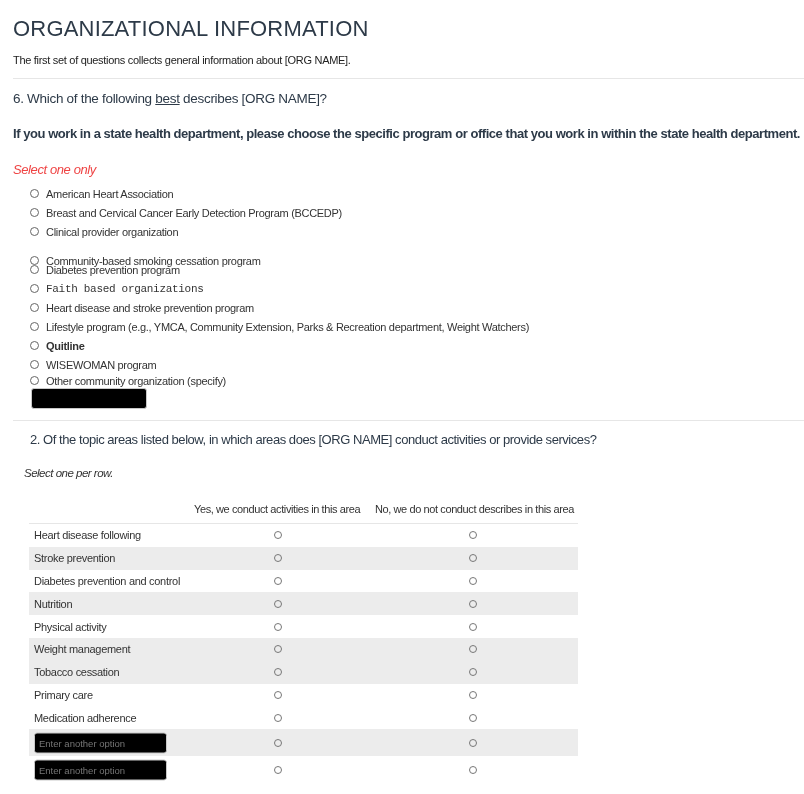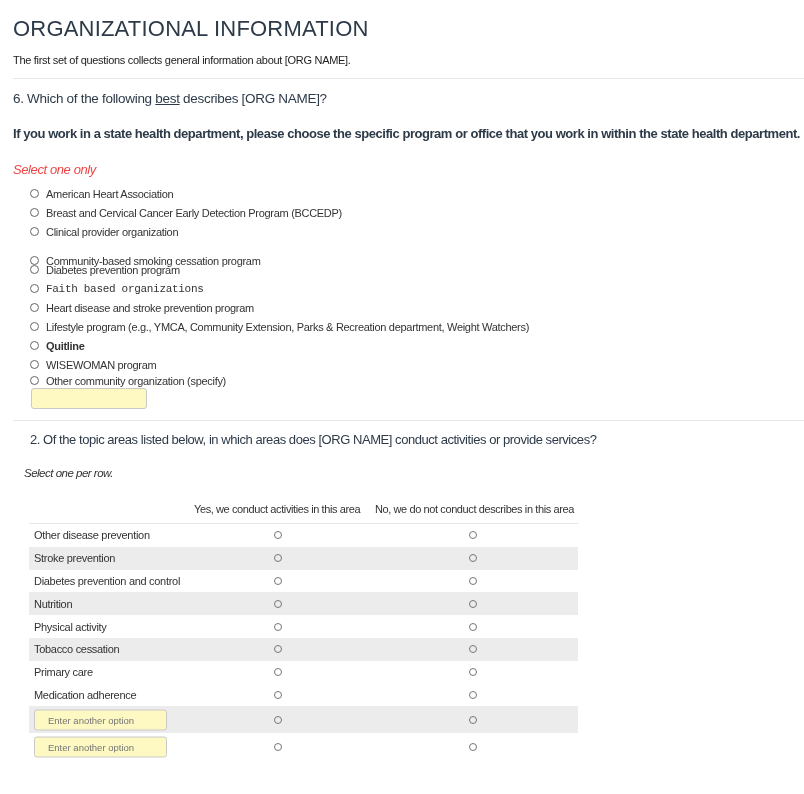--- a/index.html
+++ b/index.html
@@ -19,22 +19,22 @@
   .q-sub { font-size: 13px; font-weight: bold; color: #2d3a48; white-space: nowrap; letter-spacing: -0.45px; }
   .instr { font-size: 13px; font-style: italic; color: #ef4444; white-space: nowrap; letter-spacing: -0.4px; }
   .instr-sm { font-size: 11.5px; font-style: italic; color: #333; white-space: nowrap; letter-spacing: -0.5px; }
   .opt { left: 30px; height: 19px; display: flex; align-items: center; white-space: nowrap; font-size: 11px; color: #333; letter-spacing: -0.3px; }
   .radio {
     width: 7px; height: 7px; border: 1px solid #666; border-radius: 50%;
     display: inline-block; box-sizing: content-box; flex: 0 0 auto;
   }
   .opt .radio { margin-right: 7px; }
   .text-box {
-    border: 1px solid #c9c9c9; border-radius: 3px; background: #fef9c3; box-sizing: border-box;
-    font-family: "Liberation Sans", sans-serif; font-size: 9.5px; color: #666; padding: 0 13px;
+    border: 1px solid #c9c9c9; border-radius: 3px; background: #000000; box-sizing: border-box;
+    font-family: "Liberation Sans", sans-serif; font-size: 9.5px; color: #666; padding: 0 4px;
   }
   .matrix { left: 29px; top: 500px; width: 549px; }
   .mx-head { position: relative; height: 23px; font-size: 11px; color: #333; letter-spacing: -0.4px; text-align: center; }
   .mx-head span { position: absolute; top: 3px; white-space: nowrap; }
   .mx-head-line { height: 1px; background: #e6e6e6; }
   .mx-row { position: relative; height: 22.8px; font-size: 11px; color: #333; letter-spacing: -0.3px; }
   .mx-row.alt { background: #ececec; }
   .mx-row .lbl { position: absolute; left: 5px; top: 50%; transform: translateY(-50%); white-space: nowrap; }
   .mx-row .r1 { position: absolute; left: 245px; top: 50%; transform: translateY(-50%); }
   .mx-row .r2 { position: absolute; left: 440px; top: 50%; transform: translateY(-50%); }
@@ -110,41 +110,46 @@
 <div class="abs instr-sm" style="left:24px; top:467px;">Select one per row.</div>
 
 <div class="abs matrix">
   <div class="mx-head">
     <span style="left:165px;">Yes, we conduct activities in this area</span>
     <span style="left:346px;">No, we do not conduct describes in this area</span>
   </div>
   <div class="mx-head-line"></div>
   <div id="mx-body">
       <div class="mx-row">
-        <span class="lbl">Other disease prevention</span>
+        <span class="lbl">Heart disease following</span>
         <span class="radio r1"></span>
         <span class="radio r2"></span>
       </div>
       <div class="mx-row alt">
         <span class="lbl">Stroke prevention</span>
         <span class="radio r1"></span>
         <span class="radio r2"></span>
       </div>
       <div class="mx-row">
         <span class="lbl">Diabetes prevention and control</span>
         <span class="radio r1"></span>
         <span class="radio r2"></span>
       </div>
       <div class="mx-row alt">
         <span class="lbl">Nutrition</span>
         <span class="radio r1"></span>
         <span class="radio r2"></span>
       </div>
       <div class="mx-row">
         <span class="lbl">Physical activity</span>
+        <span class="radio r1"></span>
+        <span class="radio r2"></span>
+      </div>
+      <div class="mx-row alt">
+        <span class="lbl">Weight management</span>
         <span class="radio r1"></span>
         <span class="radio r2"></span>
       </div>
       <div class="mx-row alt">
         <span class="lbl">Tobacco cessation</span>
         <span class="radio r1"></span>
         <span class="radio r2"></span>
       </div>
       <div class="mx-row">
         <span class="lbl">Primary care</span>

